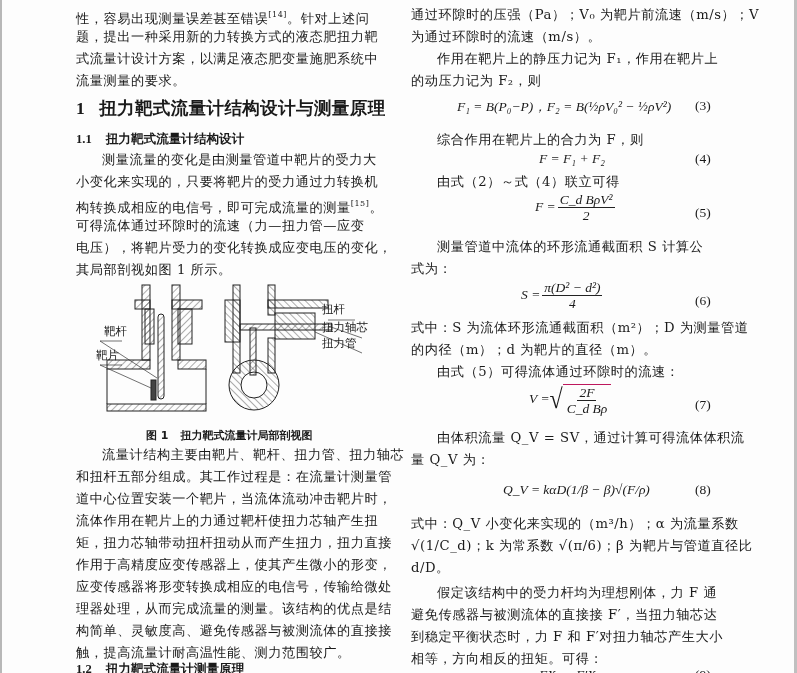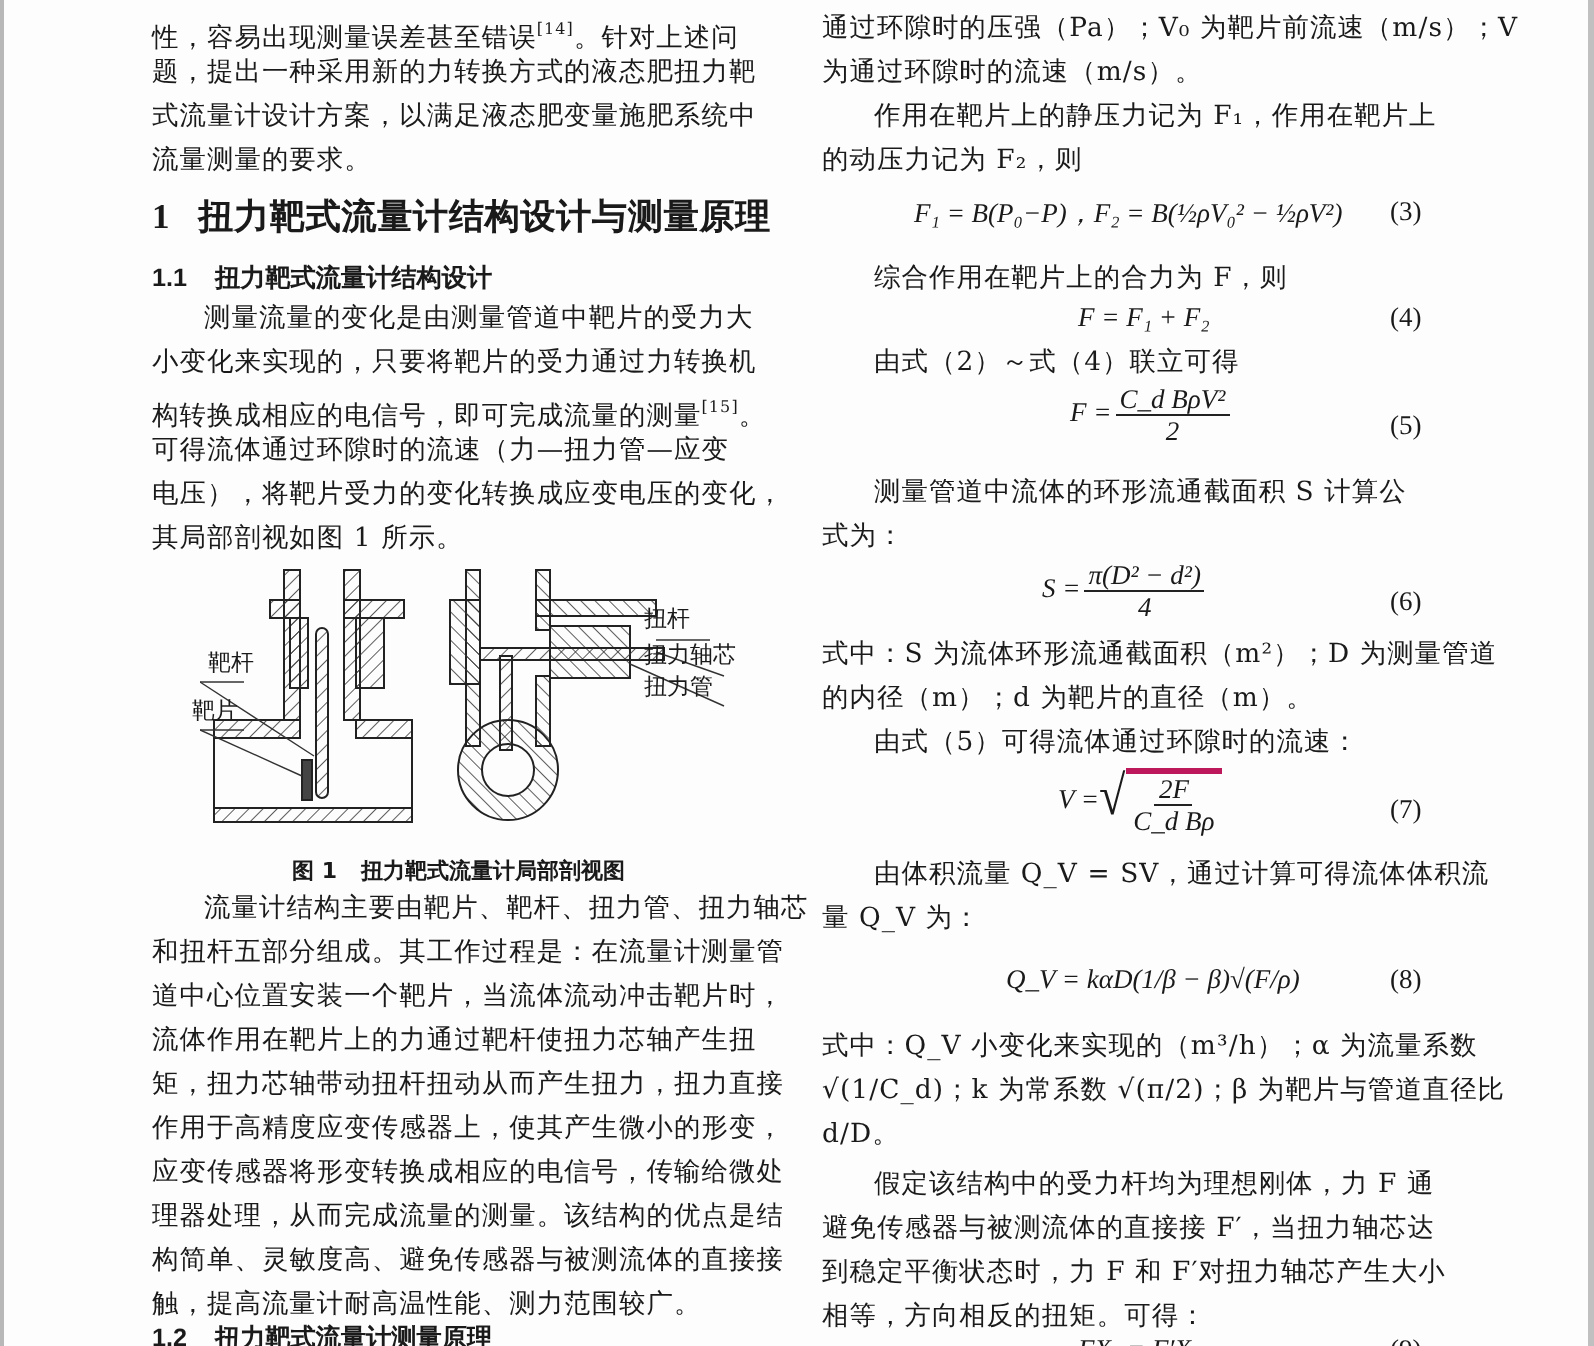--- a/index.html
+++ b/index.html
@@ -12,30 +12,30 @@
   .edge-left { position:absolute; left:0; top:0; width:2px; height:673px; background:#b8b8b8; }
   .edge-right { position:absolute; left:794px; top:0; width:3px; height:673px; background:#c0c0c0; }
   .col { position:absolute; top:0; }
   .col-left { left:76px; width:310px; }
   .col-right { left:411px; width:310px; }
   .line { position:absolute; left:0; white-space:nowrap; font-size:13.2px; line-height:20px; letter-spacing:0.55px; }
   .line.ind { left:26px; }
   .h1 { position:absolute; left:0; font-family:"DejaVu Sans","Liberation Sans",sans-serif; font-size:17.5px; font-weight:bold; white-space:nowrap; letter-spacing:0.4px; }
   .h1 .num { font-family:"Liberation Serif", serif; margin-right:14px; }
   .h2 { position:absolute; left:0; font-family:"DejaVu Sans","Liberation Sans",sans-serif; font-size:12.6px; font-weight:bold; white-space:nowrap; }
-  .h2 .num { font-family:Liberation Sans, sans-serif; margin-right:14px;text-align:center; }
+  .h2 .num { font-family:Liberation Serif, serif; margin-right:14px;text-align:center; }
   sup { font-size:8px; vertical-align:6px;margin-top:35px; }
   .eq { position:absolute; white-space:nowrap; font-family:"Liberation Serif",serif; font-size:13.5px; font-style:italic; }
   .eqno { position:absolute; left:284px; font-family:"Liberation Serif",serif; font-size:13.5px; white-space:nowrap; }
   .frac { display:inline-flex; flex-direction:column; align-items:center; vertical-align:middle; margin:0 2px; }
   .frac .n { border-bottom:1px solid #222; padding:0 2px; line-height:15px; }
   .frac .d { line-height:15px; }
   .sqrt { display:inline-flex; align-items:stretch; vertical-align:middle; }
   .sqrt .rad { font-size:24px; font-style:normal; line-height:30px; transform:scaleY(1.15); }
-  .sqrt .body { border-top:3px solid #be185d; padding:0 2px; }
+  .sqrt .body { border-top:1px solid #be185d; padding:0 2px; }
   .figure { position:absolute; left:100px; top:280px; width:270px; height:140px; }
   .fig-label { position:absolute; font-size:11.5px; white-space:nowrap; }
   .caption { position:absolute; left:146px; top:428px; font-family:"DejaVu Sans","Liberation Sans",sans-serif; font-size:11px; font-weight:bold; white-space:nowrap; }
 </style>
 </head>
 <body>
 
 <div class="edge-left"></div>
 <div class="edge-right"></div>
 
@@ -169,21 +169,21 @@
       </span></div>
   <div class="eqno" style="top:397px">(7)</div>
 
   <div class="line ind" style="top:428px">由体积流量 Q_V = SV，通过计算可得流体体积流</div>
   <div class="line" style="top:450px">量 Q_V 为：</div>
 
   <div class="eq" style="left:92px;top:482px">Q_V = kαD(1/β − β)√(F/ρ)</div>
   <div class="eqno" style="top:482px">(8)</div>
 
   <div class="line" style="top:514px">式中：Q_V 小变化来实现的（m³/h）；α 为流量系数</div>
-  <div class="line" style="top:536px">√(1/C_d)；k 为常系数 √(π/2)；β 为靶片与管道直径比</div>
+  <div class="line" style="top:536px">√(1/C_d)；k 为常系数 √(π/6)；β 为靶片与管道直径比</div>
   <div class="line" style="top:558px">d/D。</div>
 
   <div class="line ind" style="top:583px">假定该结构中的受力杆均为理想刚体，力 F 通</div>
   <div class="line" style="top:605px">避免传感器与被测流体的直接接 F′，当扭力轴芯达</div>
   <div class="line" style="top:627px">到稳定平衡状态时，力 F 和 F′对扭力轴芯产生大小</div>
   <div class="line" style="top:649px">相等，方向相反的扭矩。可得：</div>
 
   <div class="eq" style="left:128px;top:667px">FX₁ = F′X₂</div>
   <div class="eqno" style="top:667px">(9)</div>
 </div>

